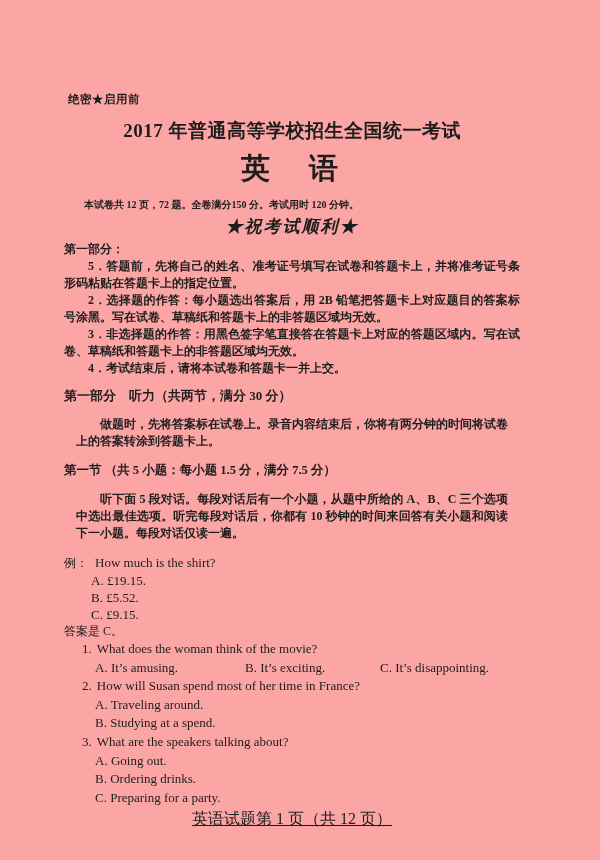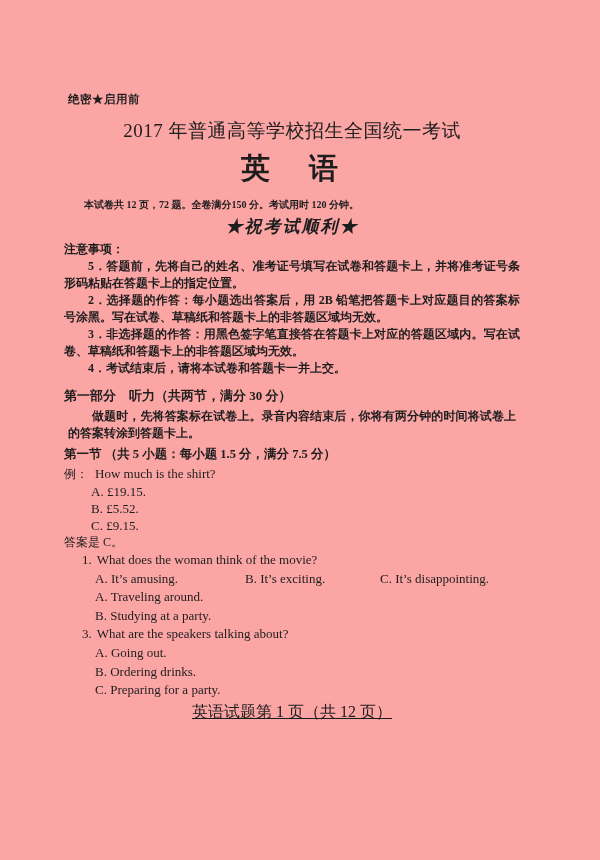--- a/index.html
+++ b/index.html
@@ -22,21 +22,21 @@
     margin: 92px 0 0 4px;
     font-size: 11.5px;
     line-height: 14px;
     font-weight: bold;
     letter-spacing: 0.5px;
   }
   .title {
     margin: 12px 0 0 0;
     font-size: 19px;
     line-height: 26px;
-    font-weight: normal;
+    font-weight: bold;
     text-align: center;
     letter-spacing: 0.5px;
   }
   .subject {
     margin: 6px 0 0 0;
     font-size: 29px;
     line-height: 36px;
     font-weight: bold;
     text-align: center;
     letter-spacing: 5px;
@@ -71,21 +71,21 @@
     text-indent: 2em;
     text-align: justify;
   }
   .part-heading {
     margin: 10px 0 0 0;
     font-size: 13px;
     line-height: 17px;
     font-weight: bold;
   }
   .para-bold {
-    margin: 4px;
+    margin: 12px;
     font-size: 12px;
     line-height: 17px;
     font-weight: bold;
     text-indent: 2em;
     text-align: justify;
   }
   .section-heading {
     margin: 0;
     font-size: 12.5px;
     line-height: 17px;
@@ -137,52 +137,54 @@
   <div class="classification">绝密★启用前</div>
 
   <div class="title">2017 年普通高等学校招生全国统一考试</div>
 
   <div class="subject">英　语</div>
 
   <p class="exam-info">本试卷共 12 页，72 题。全卷满分150 分。考试用时 120 分钟。</p>
 
   <div class="wish">★祝考试顺利★</div>
 
-  <div class="notice-title">注意事项：</div>
+  <div class="notice-title">第一部分：</div>
   <p class="notice">5．答题前，先将自己的姓名、准考证号填写在试卷和答题卡上，并将准考证号条形码粘贴在答题卡上的指定位置。</p>
   <p class="notice">2．选择题的作答：每小题选出答案后，用 2B 铅笔把答题卡上对应题目的答案标号涂黑。写在试卷、草稿纸和答题卡上的非答题区域均无效。</p>
   <p class="notice">3．非选择题的作答：用黑色签字笔直接答在答题卡上对应的答题区域内。写在试卷、草稿纸和答题卡上的非答题区域均无效。</p>
   <p class="notice">4．考试结束后，请将本试卷和答题卡一并上交。</p>
 
   <div class="part-heading">第一部分　听力（共两节，满分 30 分）</div>
   <p class="para-bold">做题时，先将答案标在试卷上。录音内容结束后，你将有两分钟的时间将试卷上的答案转涂到答题卡上。</p>
 
   <div class="section-heading">第一节 （共 5 小题：每小题 1.5 分，满分 7.5 分）</div>
+  <p class="para-bold">听下面 5 段对话。每段对话后有一个小题，从题中所给的 A、B、C 三个选项中选出最佳选项。听完每段对话后，你都有 10 秒钟的时间来回答有关小题和阅读下一小题。每段对话仅读一遍。</p>
 
   <div class="example-block">
     <p class="example-line"><span class="example-label">例：</span><span class="english">How much is the shirt?</span></p>
     <div class="opt-row english">
       <span class="opt-1">A. £19.15.</span>
       <span class="opt-2">B. £5.52.</span>
       <span class="opt-3">C. £9.15.</span>
     </div>
     <p class="example-line">答案是 C。</p>
   </div>
 
   <div class="questions">
 
     <p class="q-line"><span class="q-num">1.</span><span>What does the woman think of the movie?</span></p>
     <div class="q-opt-row">
       <span class="opt-1">A. It’s amusing.</span>
       <span class="opt-2">B. It’s exciting.</span>
       <span class="opt-3">C. It’s disappointing.</span>
     </div>
 
+    <p class="q-line"><span class="q-num">2.</span><span>How will Susan spend most of her time in France?</span></p>
     <p class="q-opt-stacked">A. Traveling around.</p>
-    <p class="q-opt-stacked">B. Studying at a party.</p>
+    <p class="q-opt-stacked">B. Studying at a spend.</p>
 
     <p class="q-line"><span class="q-num">3.</span><span>What are the speakers talking about?</span></p>
     <p class="q-opt-stacked">A. Going out.</p>
     <p class="q-opt-stacked">B. Ordering drinks.</p>
     <p class="q-opt-stacked">C. Preparing for a party.</p>
 
   </div>
 
   <div class="footer">英语试题第 1 页（共 12 页）</div>
 

